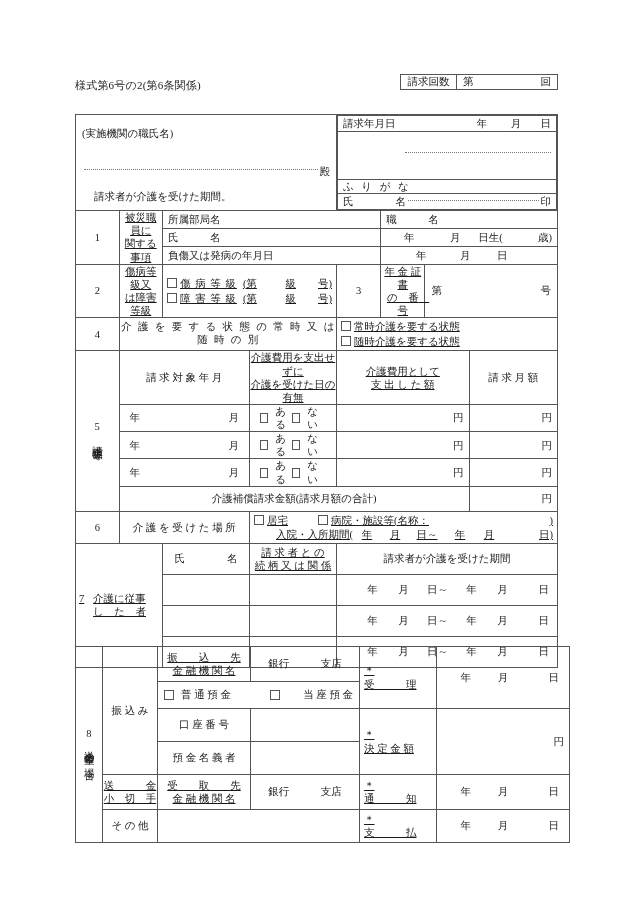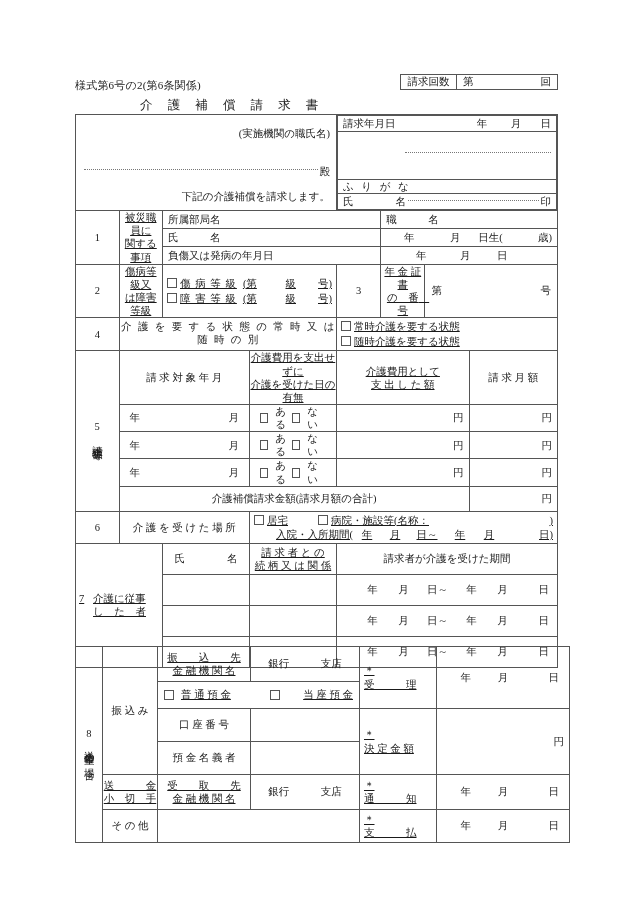--- a/index.html
+++ b/index.html
@@ -131,48 +131,47 @@
   }
 
   .cell-line { line-height: 1.3; text-decoration: underline; }
 </style>
 </head>
 <body>
 
 <div class="page">
 
   <div class="form-no">様式第6号の2(第6条関係)</div>
-  <div class="doc-title">介 護 補 償 請 求 書</div>
 
   <table class="grid" id="claim-count-box" style="position:absolute; left:400px; top:74px; width:155px;">
     <tbody>
         <tr>
       <td style="width:55px; height:14px;" class="c">請求回数</td>
       <td style="width:100px;">
         <div class="spread">
           <span>第</span>
           <span>回</span>
         </div>
       </td>
     </tr>
   </tbody>
     </table>
 
   <table class="grid" id="main-table">
 
     <tbody>
         <tr>
       <td colspan="6" style="width:260px; height:90px;" class="top">
-        <div style="padding:5px 6px 0 6px;text-align:right;">
+        <div style="padding:5px 6px 0 6px;">
           <div>(実施機関の職氏名)</div>
           <div class="row-flex" style="margin-top:24px;">
             <span class="dotline"></span>
             <span>殿</span>
           </div>
-          <div style="margin-top:12px; padding-left:12px;">下記の介護補償を請求します。</div>
+          <div style="margin-top:12px; padding-left:12px;">請求者が介護を受けた期間。</div>
         </div>
       </td>
       <td colspan="5" class="top" style="width:220px; padding:0;">
         <table style="width:100%; border-collapse:collapse;">
           <tbody>
                 <tr>
             <td style="border-bottom:1px solid #555; height:15px; padding:0 5px;">
               <div class="row-flex">
                 <span>請求年月日</span>
                 <span style="flex:1"></span>
@@ -482,21 +481,21 @@
       <td rowspan="2" style="width:132px;">
         <div class="row-flex" style="padding:0 10px;">
           <span style="flex:1;text-align:center">年</span>
           <span style="flex:1;text-align:center">月</span>
           <span style="flex:1;text-align:right">日</span>
         </div>
       </td>
     </tr>
 
     <tr>
-      <td colspan="2" style="height:26px; padding:0 6px;text-decoration:underline;">
+      <td colspan="2" style="height:26px; padding:0 6px;">
         <div class="row-flex">
           <span class="cb"></span>
           <span style="margin-left:4px">普 通 預 金</span>
           <span style="flex:1"></span>
           <span class="cb"></span>
           <span style="margin-left:20px">当 座 預 金</span>
         </div>
       </td>
     </tr>
 

